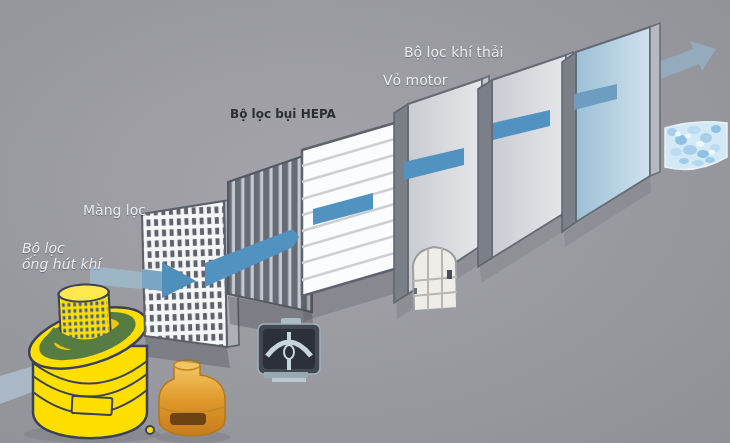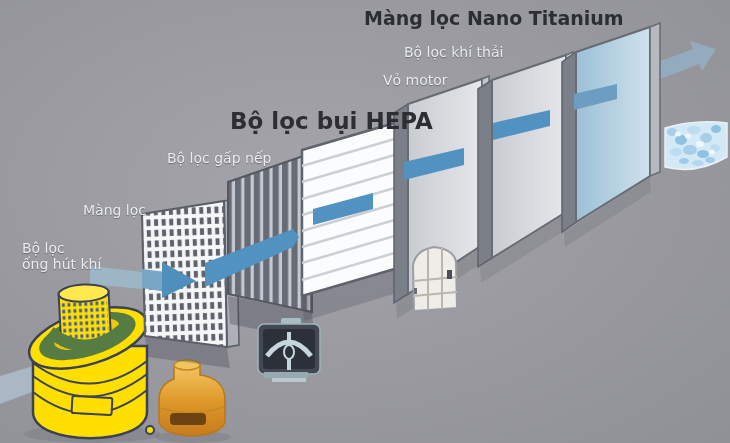--- a/index.html
+++ b/index.html
@@ -6,22 +6,22 @@
   .stage{
     position:relative;width:730px;height:443px;overflow:hidden;
     font-family:"DejaVu Sans","Liberation Sans",sans-serif;
     background:#97979d;
   }
   .stage svg{position:absolute;left:0;top:0;}
   .lbl{position:absolute;white-space:nowrap;line-height:1.15;}
   .lbl.light{color:#e9ebef;font-size:14px;text-shadow:0 1px 1px rgba(45,47,55,.45);}
   .lbl.dark{color:#2d2e34;font-weight:bold;}
   .lbl.title{font-size:19px;}
-  .lbl.hepa{font-size:23px;}
-  .lbl .line{display:block;}
+  .lbl.hepa{font-size:12px;}
+  .lbl .line{display:block;font-style:italic;}
 </style>
 </head>
 <body>
 
 <div class="stage">
 <svg width="730" height="443" viewBox="0 0 730 443">
   <defs>
     <radialGradient id="bgGrad" cx="0.42" cy="0.42" r="0.8">
       <stop offset="0" stop-color="#a4a4aa"></stop>
           <stop offset="1" stop-color="#909097"></stop>
@@ -190,23 +190,21 @@
       <ellipse cx="698" cy="163" rx="6" ry="3" fill="#b4d8ef"></ellipse>
           <ellipse cx="710" cy="160" rx="5" ry="3" fill="#9ecbe8"></ellipse>
       <ellipse cx="678" cy="134" rx="3" ry="2.5" fill="#eef7fc"></ellipse>
           <ellipse cx="700" cy="144" rx="4" ry="3" fill="#eef7fc"></ellipse>
       <ellipse cx="712" cy="152" rx="3" ry="2.5" fill="#eef7fc"></ellipse>
           <ellipse cx="688" cy="136" rx="3" ry="2.5" fill="#eef7fc"></ellipse>
     </g>
   </g>
 </svg>
 
-  <div class="lbl title dark" style="left:364px;top:8px">Màng lọc Nano Titanium</div>
   <div class="lbl light" style="left:404px;top:44px">Bộ lọc khí thải</div>
   <div class="lbl light" style="left:383px;top:72px">Vỏ motor</div>
   <div class="lbl hepa dark" style="left:230px;top:108px">Bộ lọc bụi HEPA</div>
-  <div class="lbl light" style="left:167px;top:150px">Bộ lọc gấp nếp</div>
   <div class="lbl light" style="left:83px;top:202px">Màng lọc</div>
   <div class="lbl light" style="left:22px;top:240px">
     <span class="line">Bộ lọc</span>
     <span class="line">ống hút khí</span>
   </div>
 </div>
 
 </body></html>

